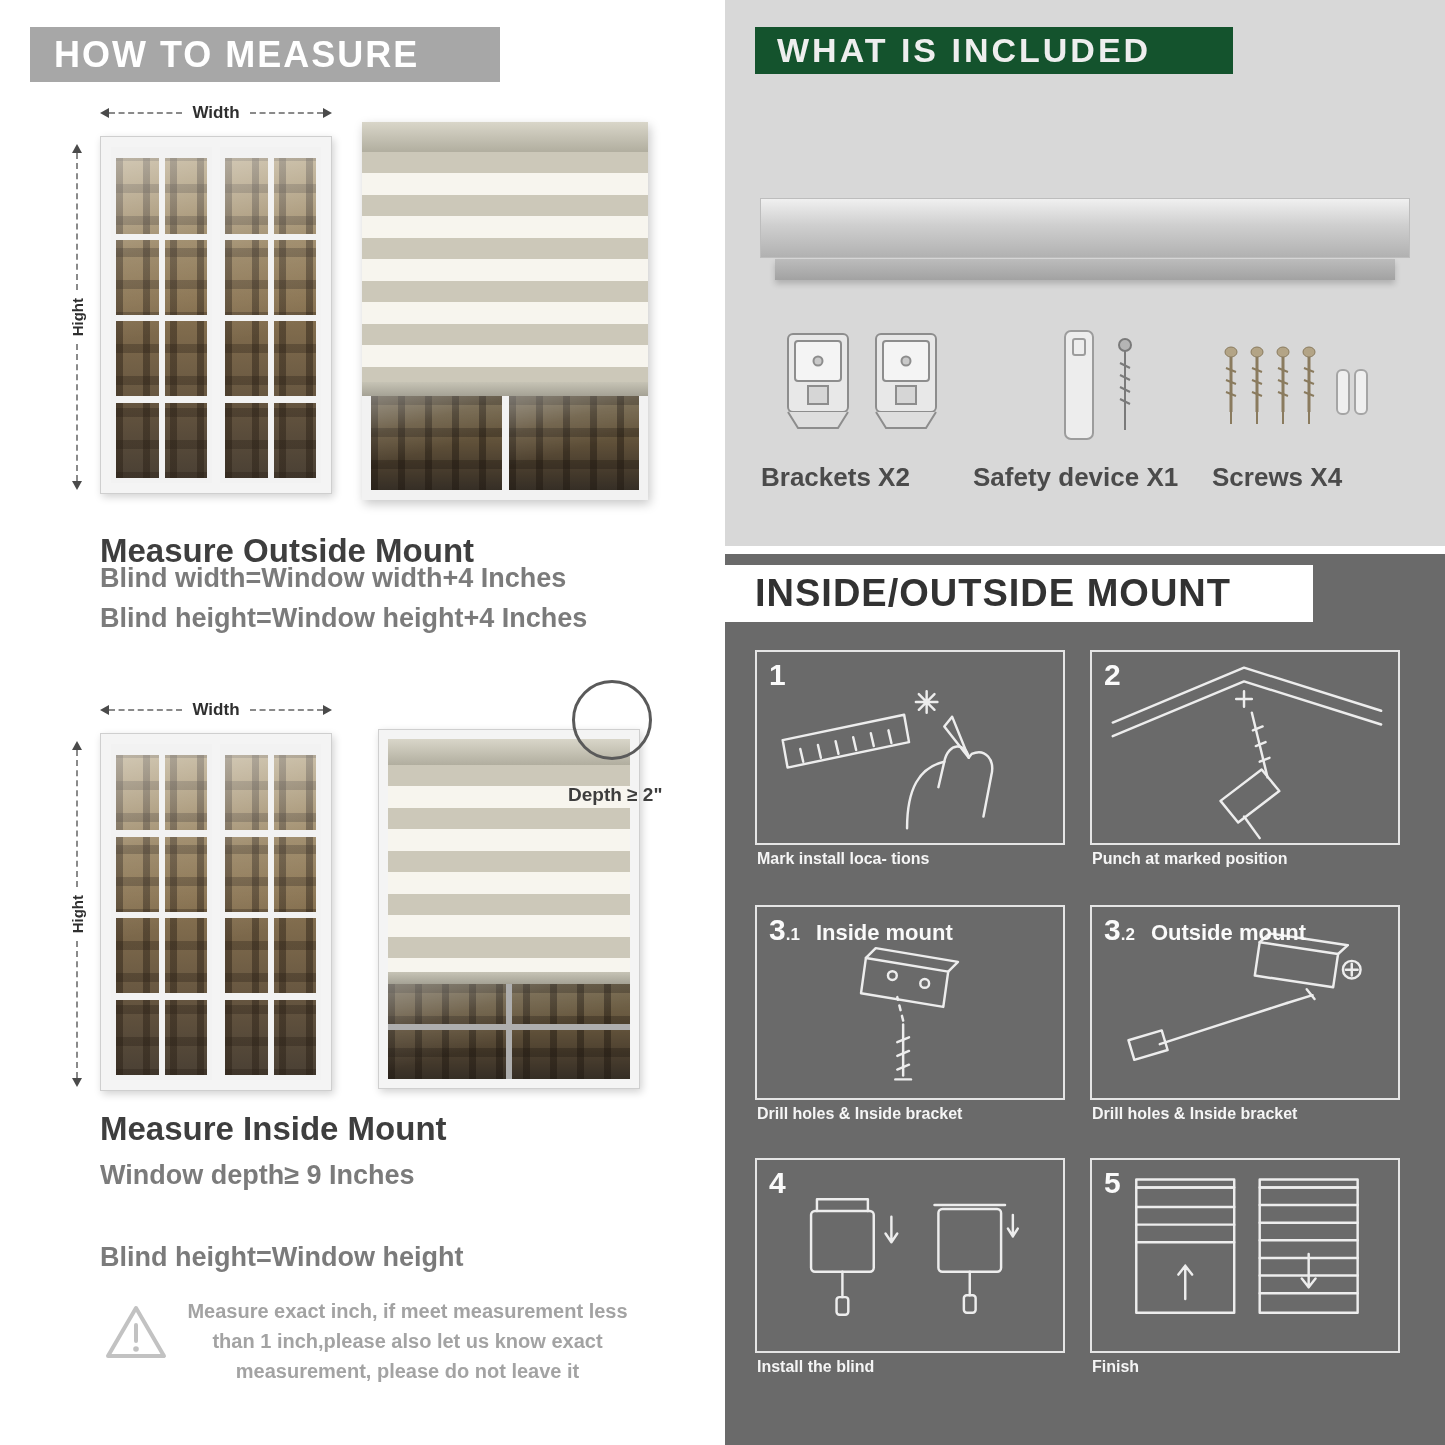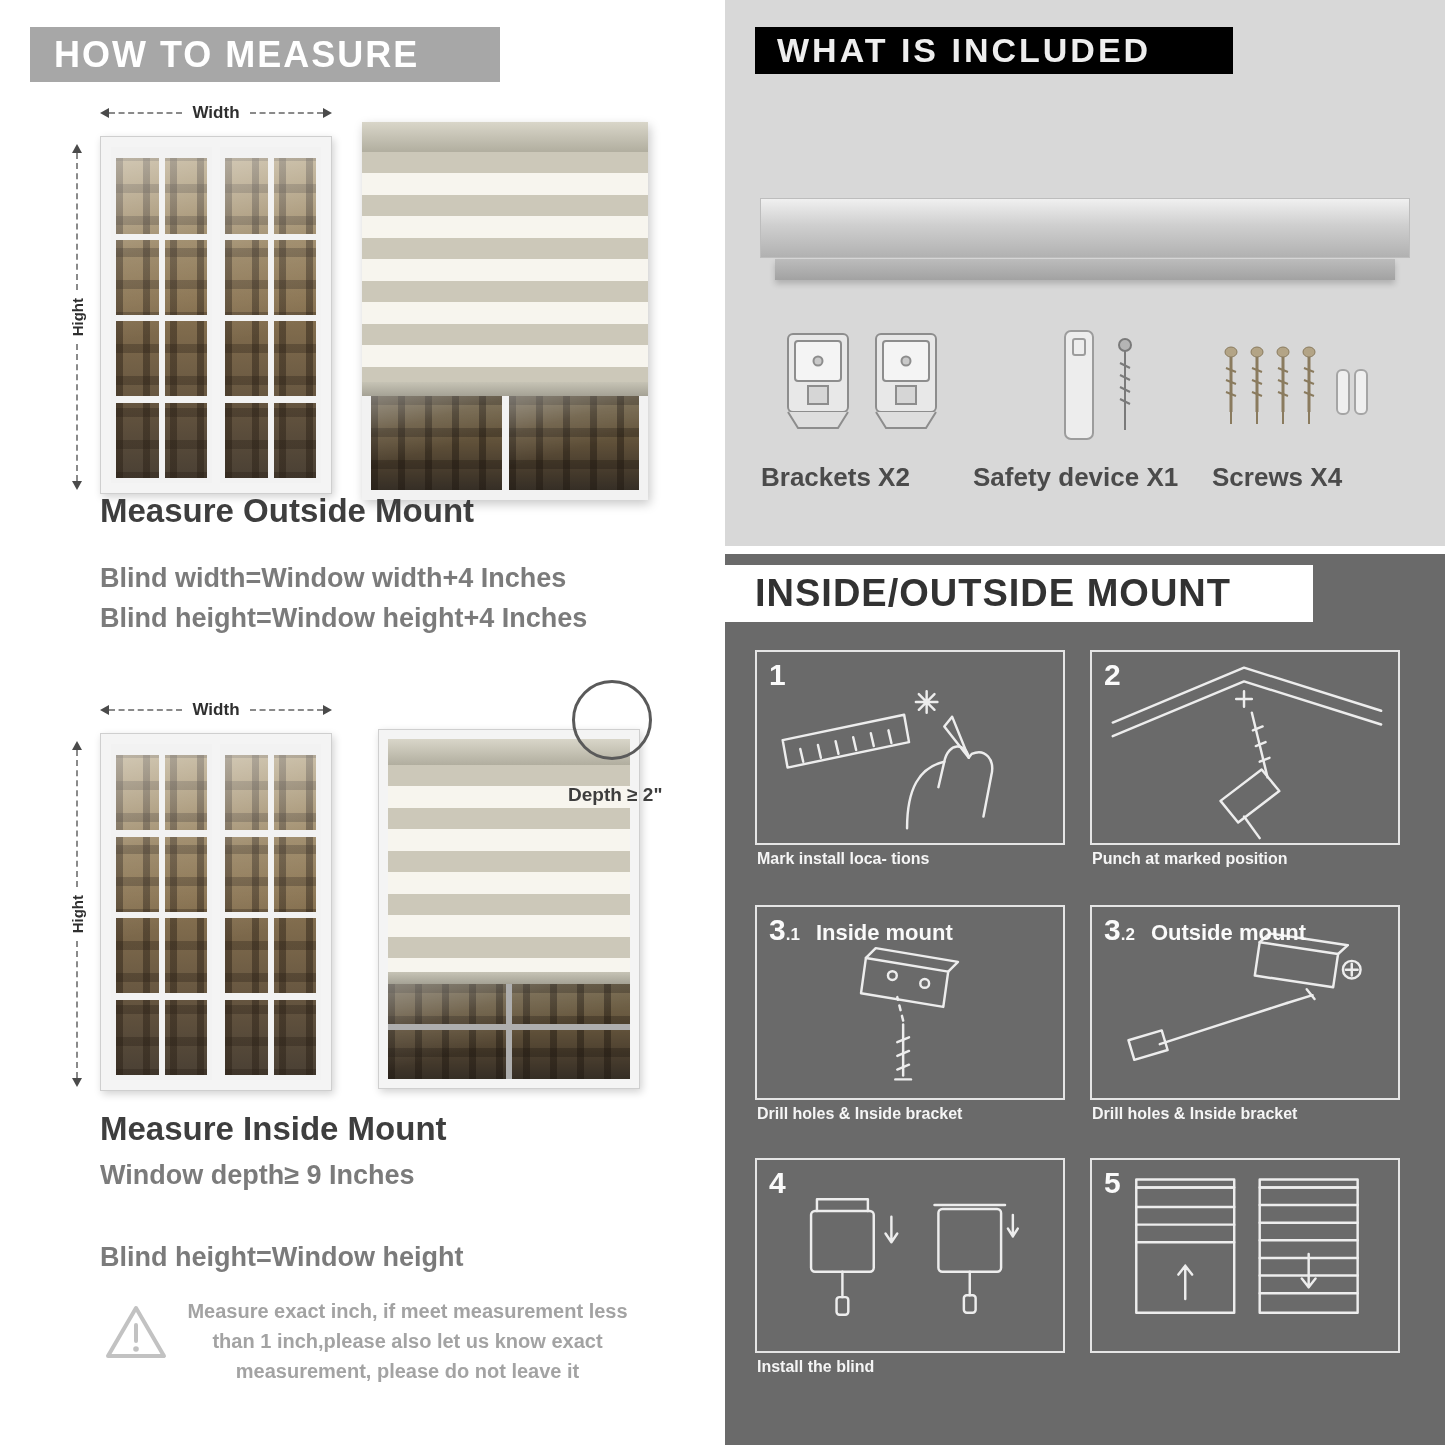--- a/index.html
+++ b/index.html
@@ -6,21 +6,21 @@
   body { margin: 0; background: #ffffff; }
   .page {
     position: relative; width: 1445px; height: 1445px; background: #ffffff;
     font-family: "Liberation Sans", sans-serif; overflow: hidden;
   }
   .abs { position: absolute; }
 
   
   .band { position: absolute; display: flex; align-items: center; font-weight: bold; }
   #how-band   { left: 30px;  top: 27px; width: 470px; height: 55px; background: #a7a7a7; color: #ffffff; font-size: 36px; letter-spacing: 2px; padding-left: 24px; }
-  #included-band { left: 30px; top: 27px; width: 478px; height: 47px; background: #000000; color: #eeeeee; font-size: 34px; letter-spacing: 3px; padding-left: 22px; }
+  #included-band { left: 30px; top: 27px; width: 478px; height: 47px; background: #14532d; color: #eeeeee; font-size: 34px; letter-spacing: 3px; padding-left: 22px; }
   #mount-band { left: 0; top: 11px; width: 588px; height: 57px; background: #ffffff; color: #323232; font-size: 38px; letter-spacing: 1px; padding-left: 30px; }
 
   
   .sec-title { position: absolute; font-size: 33px; font-weight: bold; color: #3e3e3e; }
   .sub-line  { position: absolute; font-size: 27px; font-weight: bold; color: #7b7b7b; }
   .note-text { position: absolute; width: 455px; font-size: 20px; font-weight: bold; color: #a3a3a3; line-height: 1.5; text-align: center; }
 
   
   .h-arrow { position: absolute; display: flex; align-items: center; height: 14px; }
   .h-arrow .dash { flex: 1; height: 0; border-top: 2px dashed #8a8a8a; }
@@ -113,21 +113,21 @@
   <div class="blind-demo" style="left:362px; top:122px; width:286px; height:378px;">
     <div class="cassette"></div>
     <div class="stripes"></div>
     <div class="rail"></div>
     <div class="under-window">
       <div class="uw glassbg dark"></div>
       <div class="uw glassbg dark"></div>
     </div>
   </div>
 
-  <h2 class="sec-title" style="left:100px; top:492px;">Measure Outside Mount</h2>
+  <h2 class="sec-title" style="left:100px; top:532px;">Measure Outside Mount</h2>
   <p class="sub-line" style="left:100px; top:563px;">Blind width=Window width+4 Inches</p>
   <p class="sub-line" style="left:100px; top:603px;">Blind height=Window height+4 Inches</p>
 
   <div class="h-arrow" style="left:100px; top:703px; width:232px;">
     <i class="tri tri-l"></i>
       <i class="dash"></i>
     <span class="h-label">Width</span>
     <i class="dash"></i>
       <i class="tri tri-r"></i>
   </div>
@@ -349,15 +349,16 @@
           <path d="M42 20 h100 v8 h-100 z"></path>
           <path d="M42 48 h100 M42 66 h100 M42 84 h100"></path>
           <path d="M92 142 v-34 m0 0 l-7 9 m7 -9 l7 9"></path>
           <rect x="168" y="28" width="100" height="128"></rect>
           <path d="M168 20 h100 v8 h-100 z"></path>
           <path d="M168 46 h100 M168 64 h100 M168 82 h100 M168 100 h100 M168 118 h100 M168 136 h100"></path>
           <path d="M218 96 v34 m0 0 l-7 -9 m7 9 l7 -9"></path>
         </g>
       </svg>
     </div>
+    <div class="caption" style="left:367px; top:804px;">Finish</div>
   </section>
 
 </div>
 
 </body></html>

